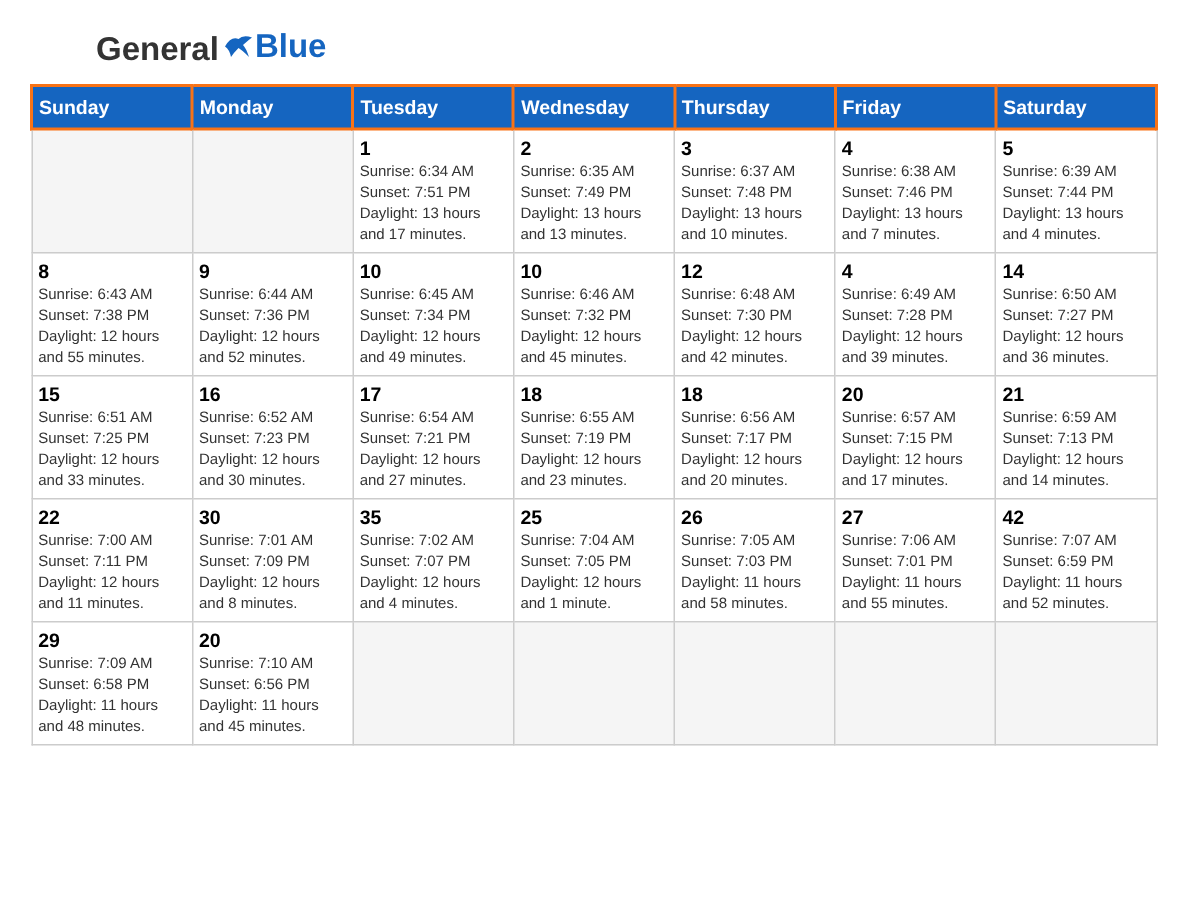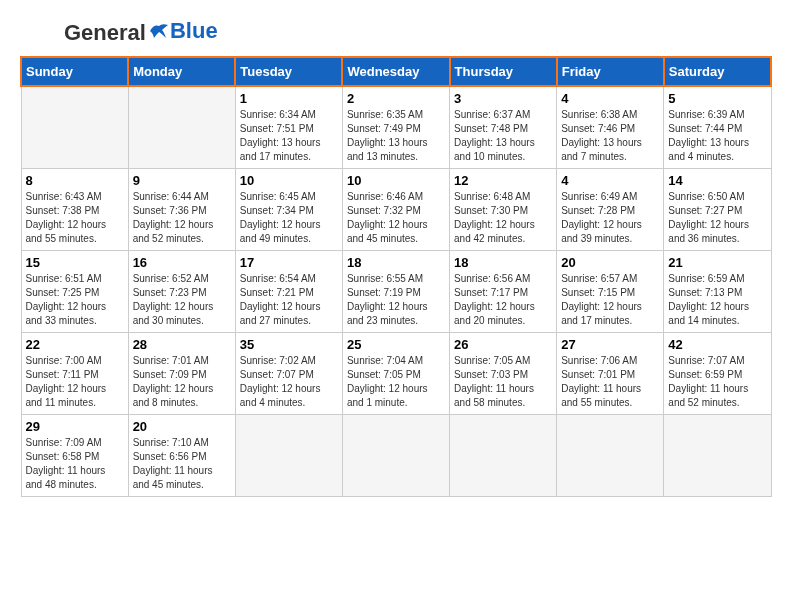--- a/index.html
+++ b/index.html
@@ -201,21 +201,21 @@
           <span class="day-number">21</span>
           <div class="day-info">Sunrise: 6:59 AM<br>Sunset: 7:13 PM<br>Daylight: 12 hours and 14 minutes.</div>
         </td>
       </tr>
       <tr>
         <td>
           <span class="day-number">22</span>
           <div class="day-info">Sunrise: 7:00 AM<br>Sunset: 7:11 PM<br>Daylight: 12 hours and 11 minutes.</div>
         </td>
         <td>
-          <span class="day-number">28</span>
+          <span class="day-number">30</span>
           <div class="day-info">Sunrise: 7:01 AM<br>Sunset: 7:09 PM<br>Daylight: 12 hours and 8 minutes.</div>
         </td>
         <td>
           <span class="day-number">35</span>
           <div class="day-info">Sunrise: 7:02 AM<br>Sunset: 7:07 PM<br>Daylight: 12 hours and 4 minutes.</div>
         </td>
         <td>
           <span class="day-number">25</span>
           <div class="day-info">Sunrise: 7:04 AM<br>Sunset: 7:05 PM<br>Daylight: 12 hours and 1 minute.</div>
         </td>

